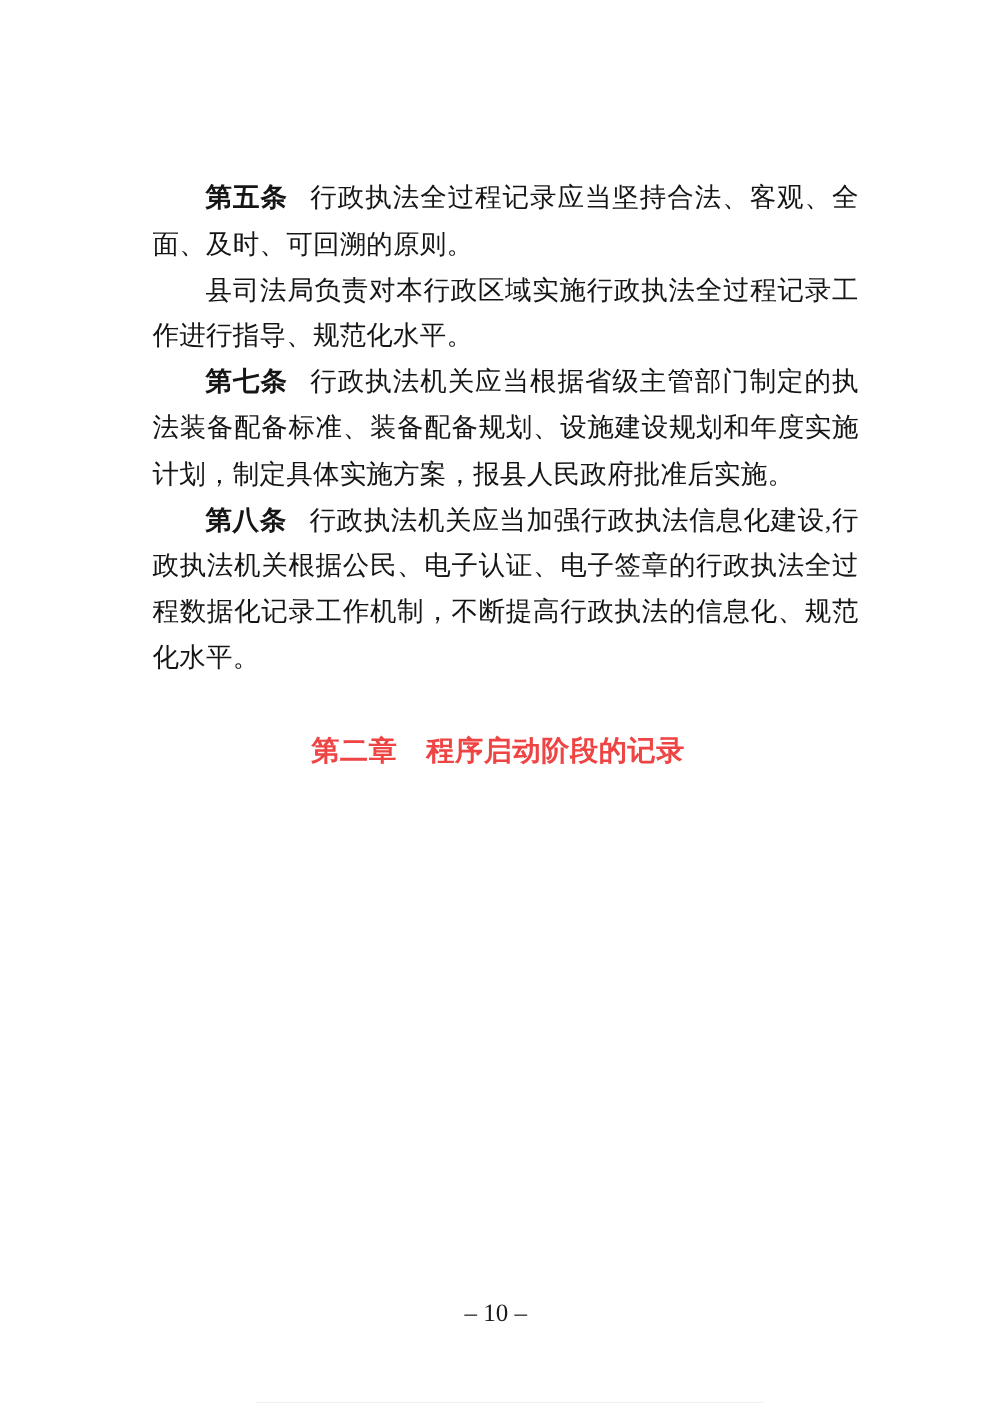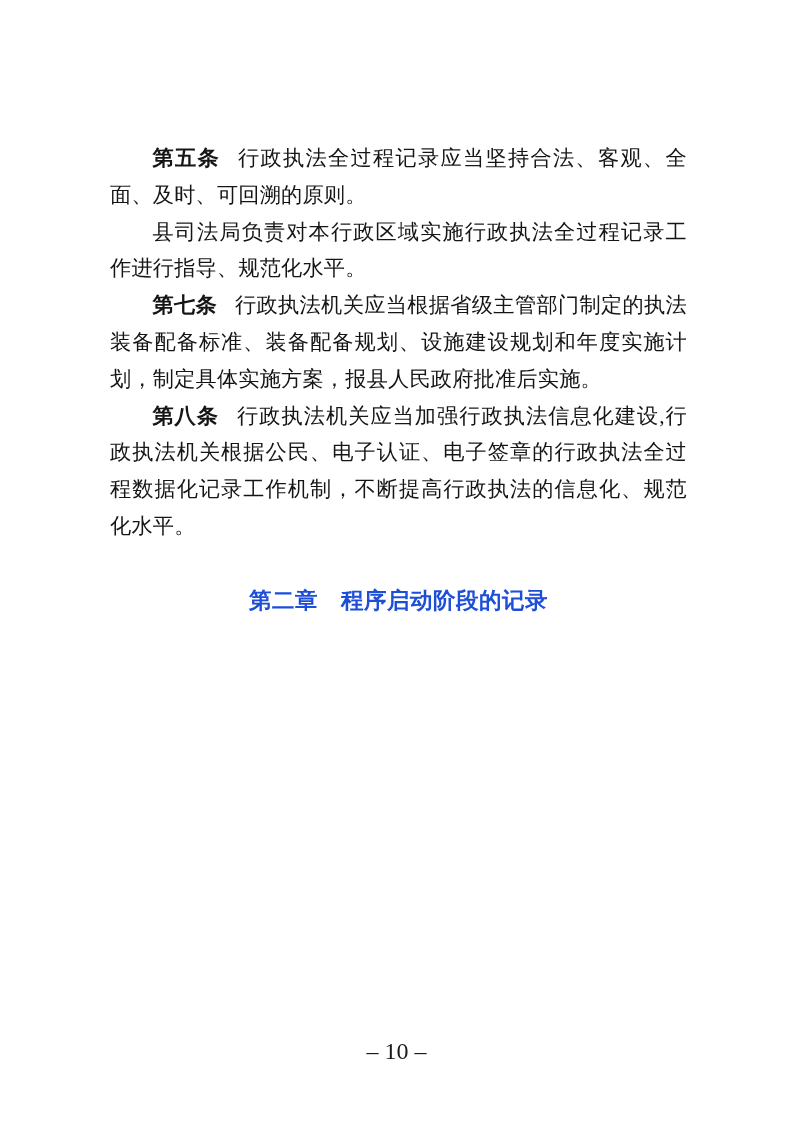--- a/index.html
+++ b/index.html
@@ -25,43 +25,44 @@
     line-height: 36.8px;
     text-align: justify;
     letter-spacing: 0.2px;
   }
   .content p {
     margin: 0;
     padding: 0;
   }
   .content p.indent {
     text-indent: 2em;
+    margin-left: 12px;
   }
   .article-label {
     font-weight: bold;
     margin-right: 0.85em;
   }
   .chapter-heading {
     margin: 37px 0 0 0;
     padding: 0;
     text-align: center;
     font-family: "Liberation Sans", "DejaVu Sans", sans-serif;
     font-weight: bold;
     font-size: 22.5px;
     line-height: 37px;
     letter-spacing: 0.5px;
-    color: #1d4ed8;
+    color: #ef4444;
   }
   .footer {
     position: absolute;
     left: 0;
     top: 1038px;
     width: 100%;
     text-align: center;
-    font-size: 24px;
+    font-size: 20px;
     line-height: 26px;
     color: #1a1a1a;
   }
 </style>
 </head>
 <body>
 
 <div class="page">
   <div class="content" id="document-body">
       <p class="indent"><span class="article-label">第五条</span><span>行政执法全过程记录应当坚持合法、客观、全面、及时、可回溯的原则。</span></p>

